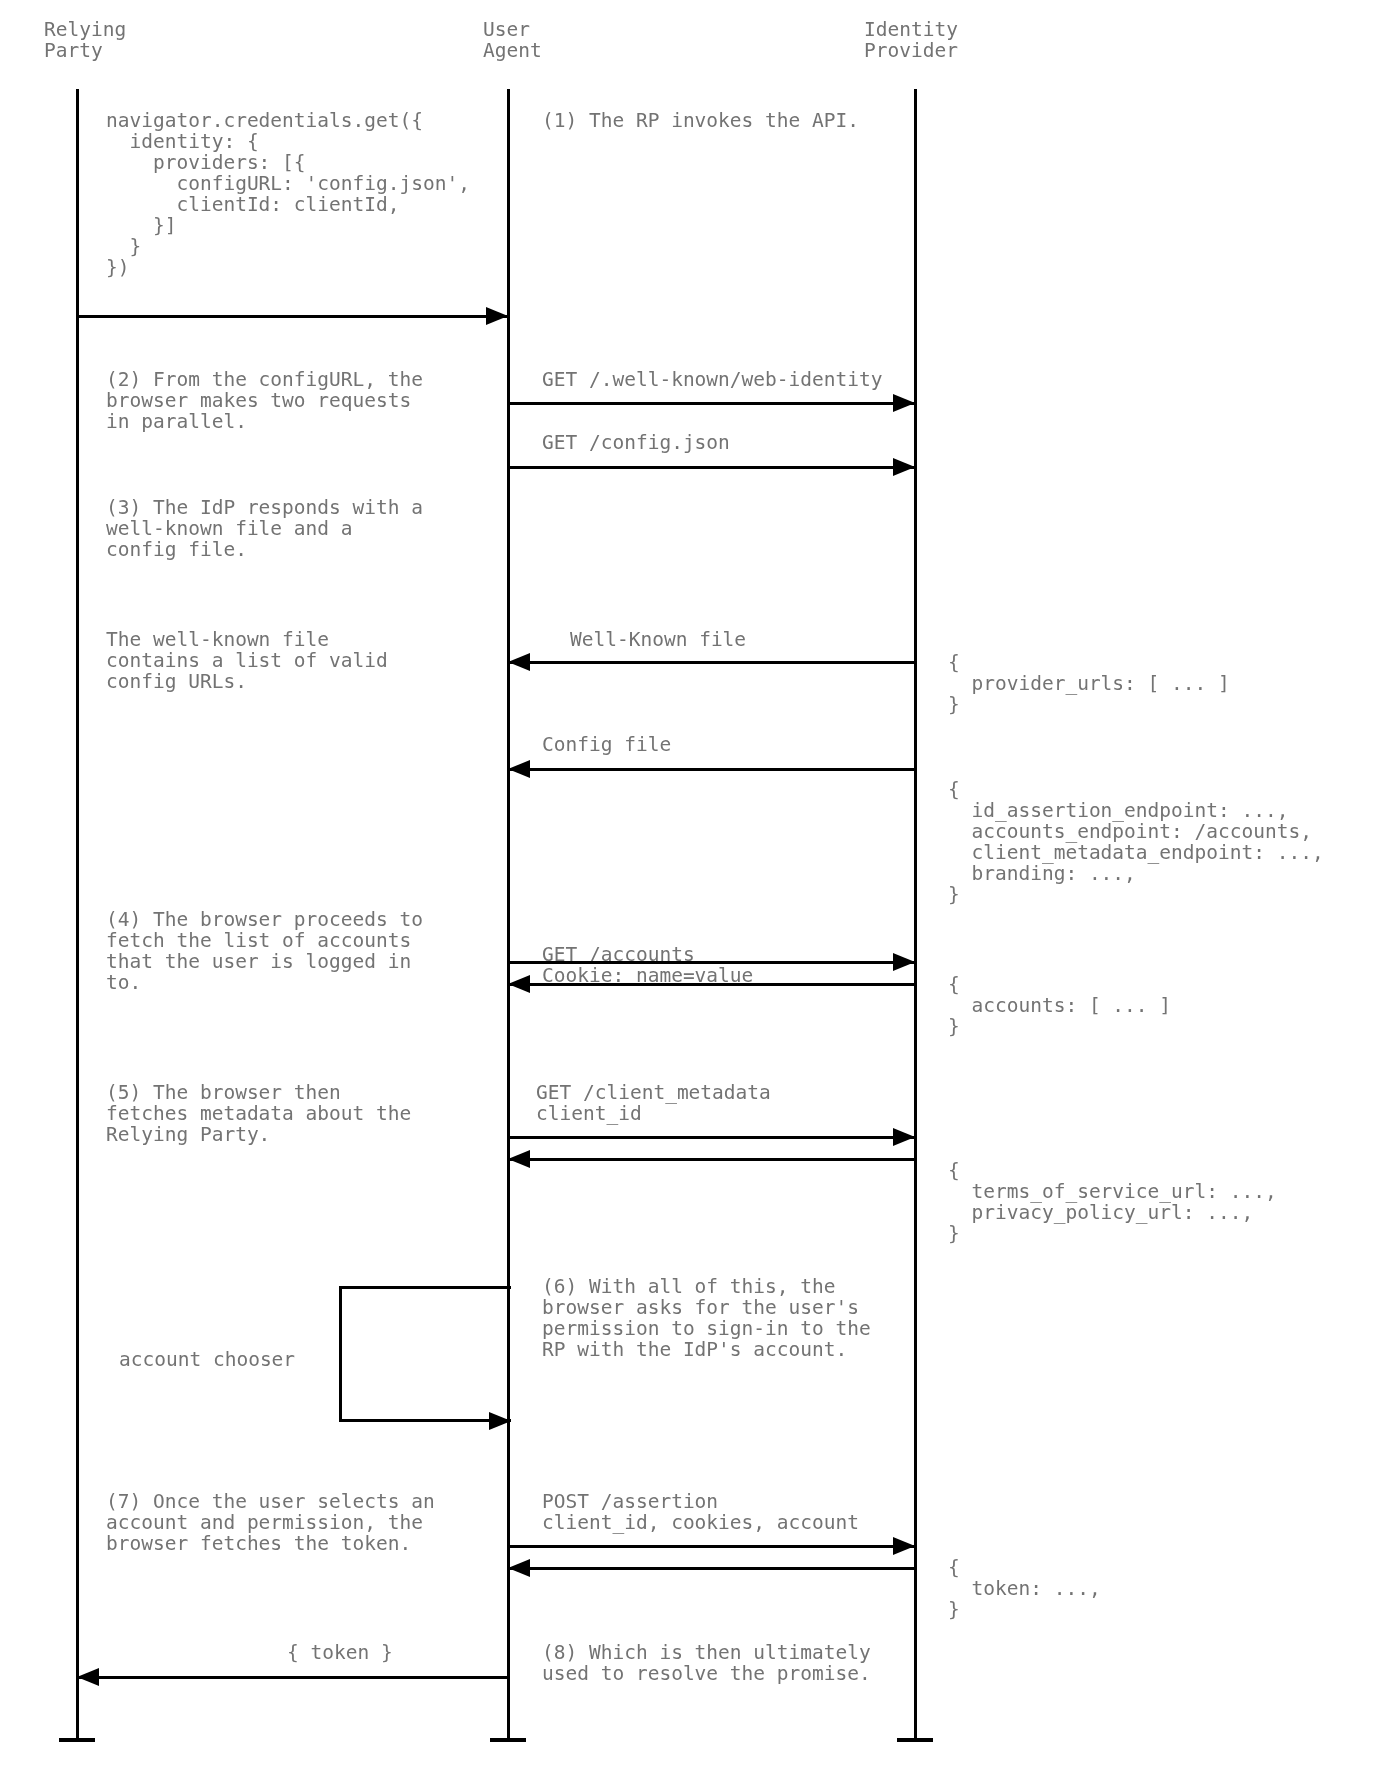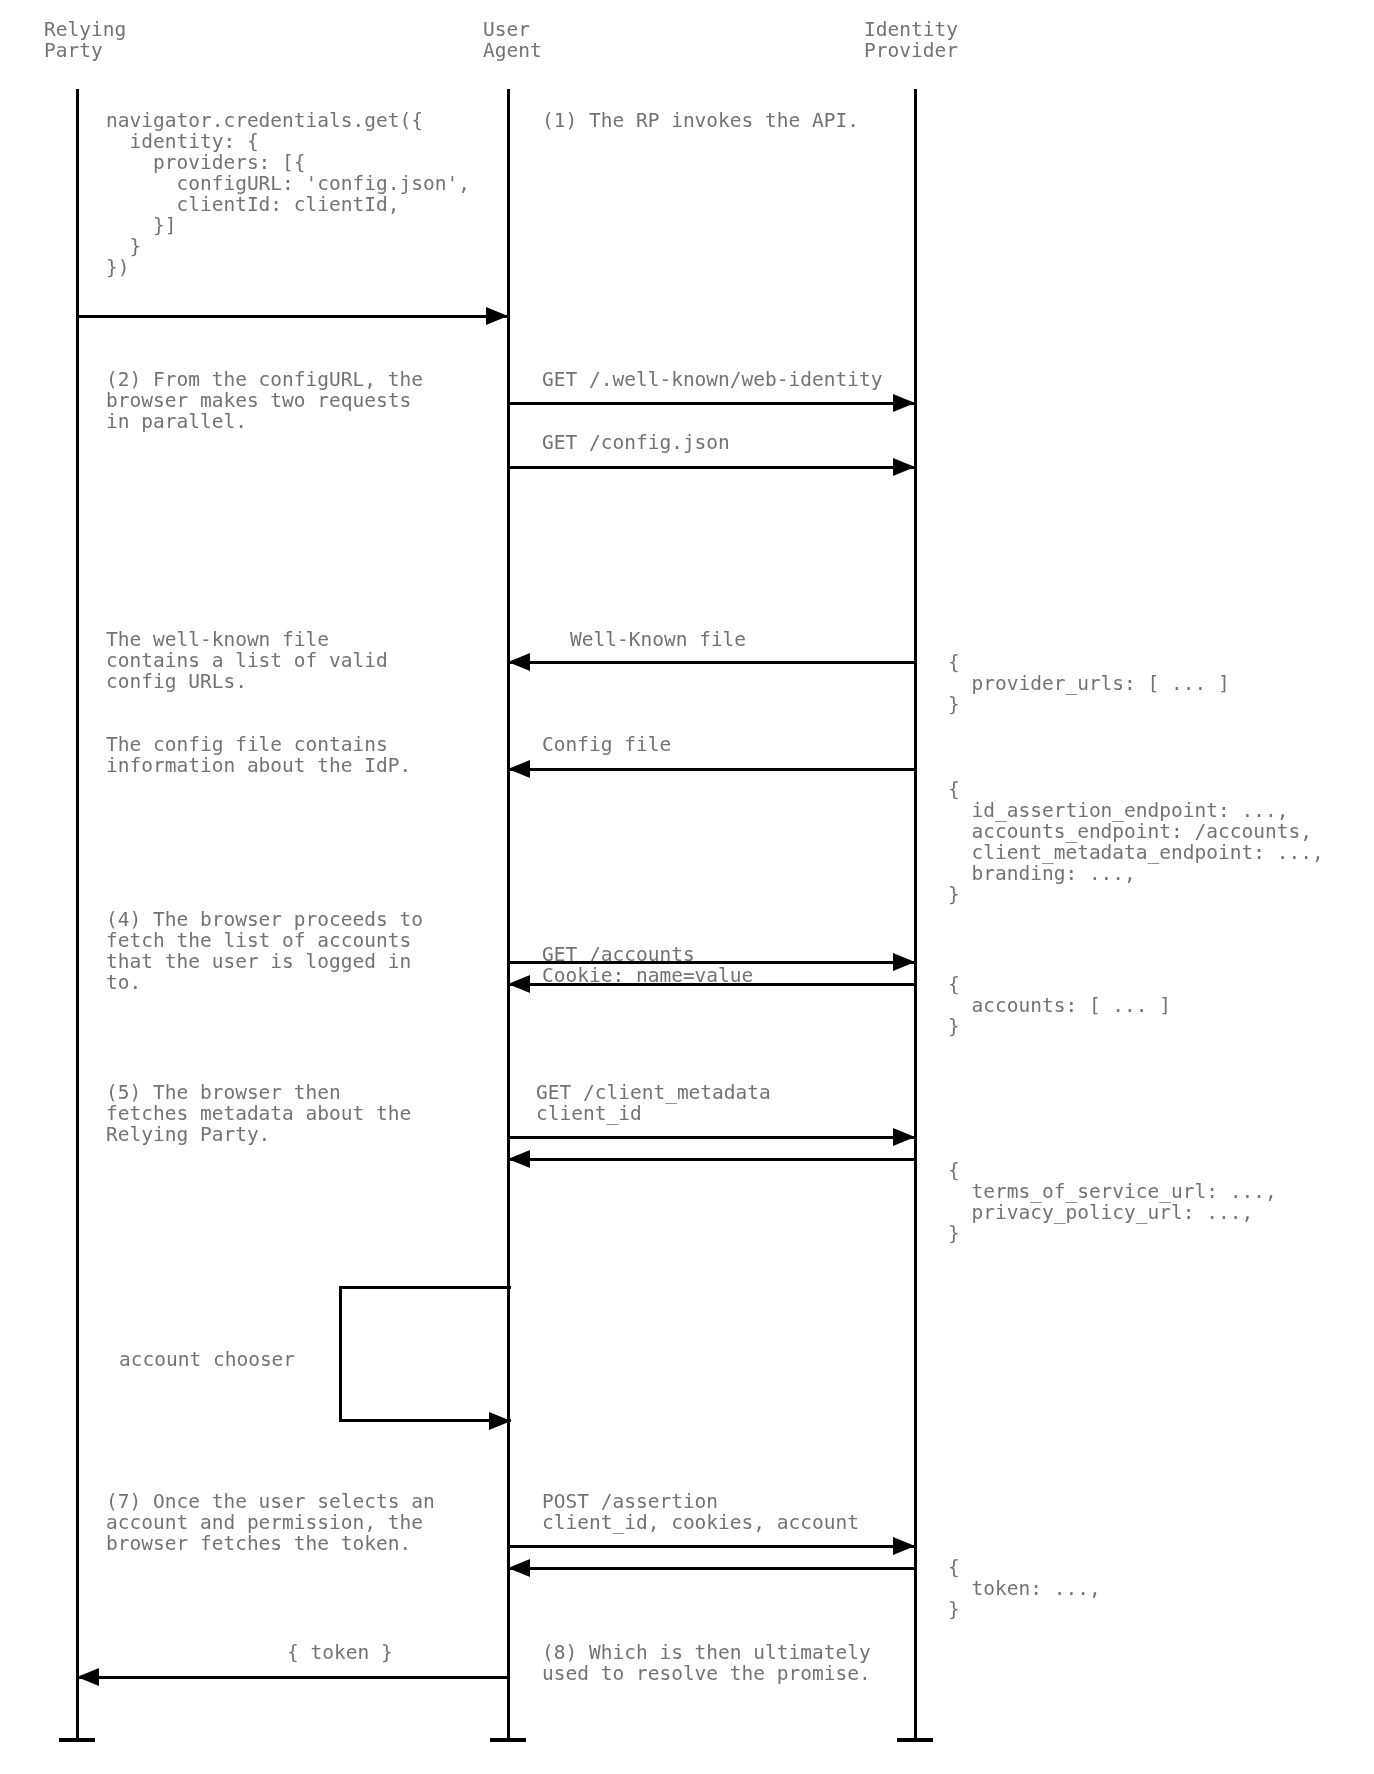--- a/index.html
+++ b/index.html
@@ -101,34 +101,35 @@
 in parallel.</div>
   <div class="txt" style="left:542px;top:369px;">GET /.well-known/web-identity</div>
   <div class="arrow" style="left:508px;top:402px;width:407px;">
       <span class="head head-r"></span>
     </div>
   <div class="txt" style="left:542px;top:432px;">GET /config.json</div>
   <div class="arrow" style="left:508px;top:466px;width:407px;">
       <span class="head head-r"></span>
     </div>
 
+  <div class="txt" style="left:106px;top:497px;">(3) The IdP responds with a
+well-known file and a
+config file.</div>
 
   <div class="txt" style="left:106px;top:629px;">The well-known file
 contains a list of valid
 config URLs.</div>
   <div class="txt" style="left:542px;top:629px;margin-left:28px;">Well-Known file</div>
   <div class="arrow" style="left:508px;top:661px;width:407px;">
       <span class="head head-l"></span>
     </div>
   <div class="txt" style="left:948px;top:652px;">{
   provider_urls: [ ... ]
 }</div>
 
-  <div class="txt" style="left:106px;top:734px;">The config file contains
-information about the IdP.</div>
   <div class="txt" style="left:542px;top:734px;">Config file</div>
   <div class="arrow" style="left:508px;top:768px;width:407px;">
       <span class="head head-l"></span>
     </div>
   <div class="txt" style="left:948px;top:779px;">{
   id_assertion_endpoint: ...,
   accounts_endpoint: /accounts,
   client_metadata_endpoint: ...,
   branding: ...,
 }</div>
@@ -158,20 +159,24 @@
       <span class="head head-r"></span>
     </div>
   <div class="arrow" style="left:508px;top:1158px;width:407px;">
       <span class="head head-l"></span>
     </div>
   <div class="txt" style="left:948px;top:1160px;">{
   terms_of_service_url: ...,
   privacy_policy_url: ...,
 }</div>
 
+  <div class="txt" style="left:542px;top:1276px;">(6) With all of this, the
+browser asks for the user's
+permission to sign-in to the
+RP with the IdP's account.</div>
   <div class="txt" style="left:119px;top:1341px;margin-top:8px;">account chooser</div>
   <div class="loop" style="left:339px;top:1286px;width:169px;height:130px;">
       <span class="head"></span>
     </div>
 
   <div class="txt" style="left:106px;top:1491px;">(7) Once the user selects an
 account and permission, the
 browser fetches the token.</div>
   <div class="txt" style="left:542px;top:1491px;">POST /assertion
 client_id, cookies, account</div>

